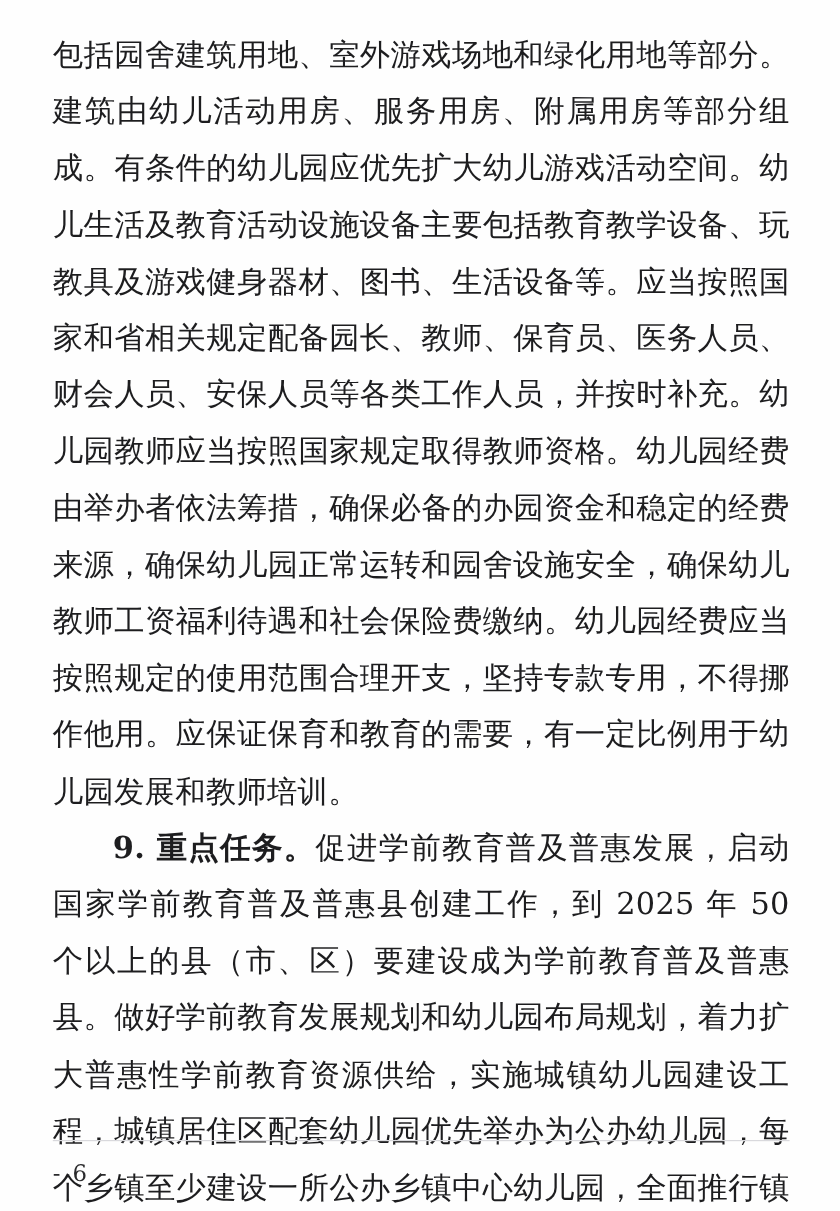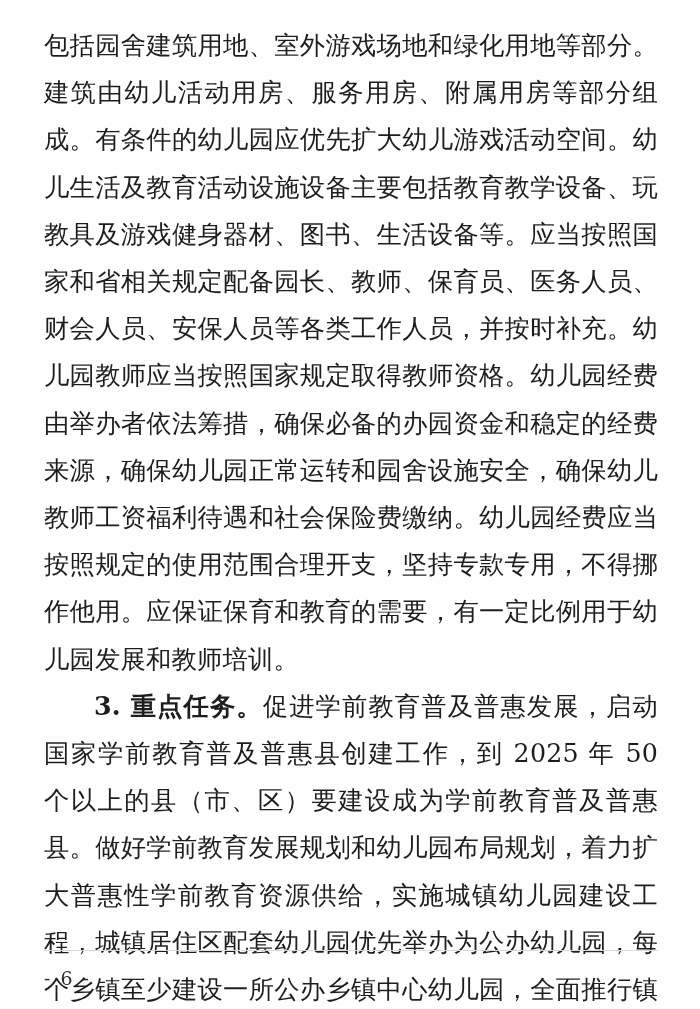--- a/index.html
+++ b/index.html
@@ -71,21 +71,21 @@
 
 <div class="page">
 
   <div class="body-text">
 
     <p class="para">
       <span>包括园舍建筑用地、室外游戏场地和绿化用地等部分。建筑由幼儿活动用房、服务用房、附属用房等部分组成。有条件的幼儿园应优先扩大幼儿游戏活动空间。幼儿生活及教育活动设施设备主要包括教育教学设备、玩教具及游戏健身器材、图书、生活设备等。应当按照国家和省相关规定配备园长、教师、保育员、医务人员、财会人员、安保人员等各类工作人员，并按时补充。幼儿园教师应当按照国家规定取得教师资格。幼儿园经费由举办者依法筹措，确保必备的办园资金和稳定的经费来源，确保幼儿园正常运转和园舍设施安全，确保幼儿教师工资福利待遇和社会保险费缴纳。幼儿园经费应当按照规定的使用范围合理开支，坚持专款专用，不得挪作他用。应保证保育和教育的需要，有一定比例用于幼儿园发展和教师培训。</span>
     </p>
 
     <p class="para indent">
-      <span class="bold-head">3. 重点任务。</span><span>促进学前教育普及普惠发展，启动国家学前教育普及普惠县创建工作，到 2025 年 50 个以上的县（市、区）要建设成为学前教育普及普惠县。做好学前教育发展规划和幼儿园布局规划，着力扩大普惠性学前教育资源供给，实施城镇幼儿园建设工程，城镇居住区配套幼儿园优先举办为公办幼儿园，每个乡镇至少建设一所公办乡镇中心幼儿园，全面推行镇村一体化管理体制。把农村幼儿园建设纳入乡村振兴战略和美丽乡村建设体系，实施农村幼儿园建设与提升工程，提升农村幼儿园办园条件和办园水平。可利用中小学闲置校舍改建幼儿园。坚持公办民办并举，积极鼓励社会力量以多种形式举办幼儿园，多渠道增加普</span>
+      <span class="bold-head">9. 重点任务。</span><span>促进学前教育普及普惠发展，启动国家学前教育普及普惠县创建工作，到 2025 年 50 个以上的县（市、区）要建设成为学前教育普及普惠县。做好学前教育发展规划和幼儿园布局规划，着力扩大普惠性学前教育资源供给，实施城镇幼儿园建设工程，城镇居住区配套幼儿园优先举办为公办幼儿园，每个乡镇至少建设一所公办乡镇中心幼儿园，全面推行镇村一体化管理体制。把农村幼儿园建设纳入乡村振兴战略和美丽乡村建设体系，实施农村幼儿园建设与提升工程，提升农村幼儿园办园条件和办园水平。可利用中小学闲置校舍改建幼儿园。坚持公办民办并举，积极鼓励社会力量以多种形式举办幼儿园，多渠道增加普</span>
     </p>
 
   </div>
 
   <div class="rule"></div>
 
   <div class="footer">
     <span class="page-number">- 6 -</span>
   </div>
 

